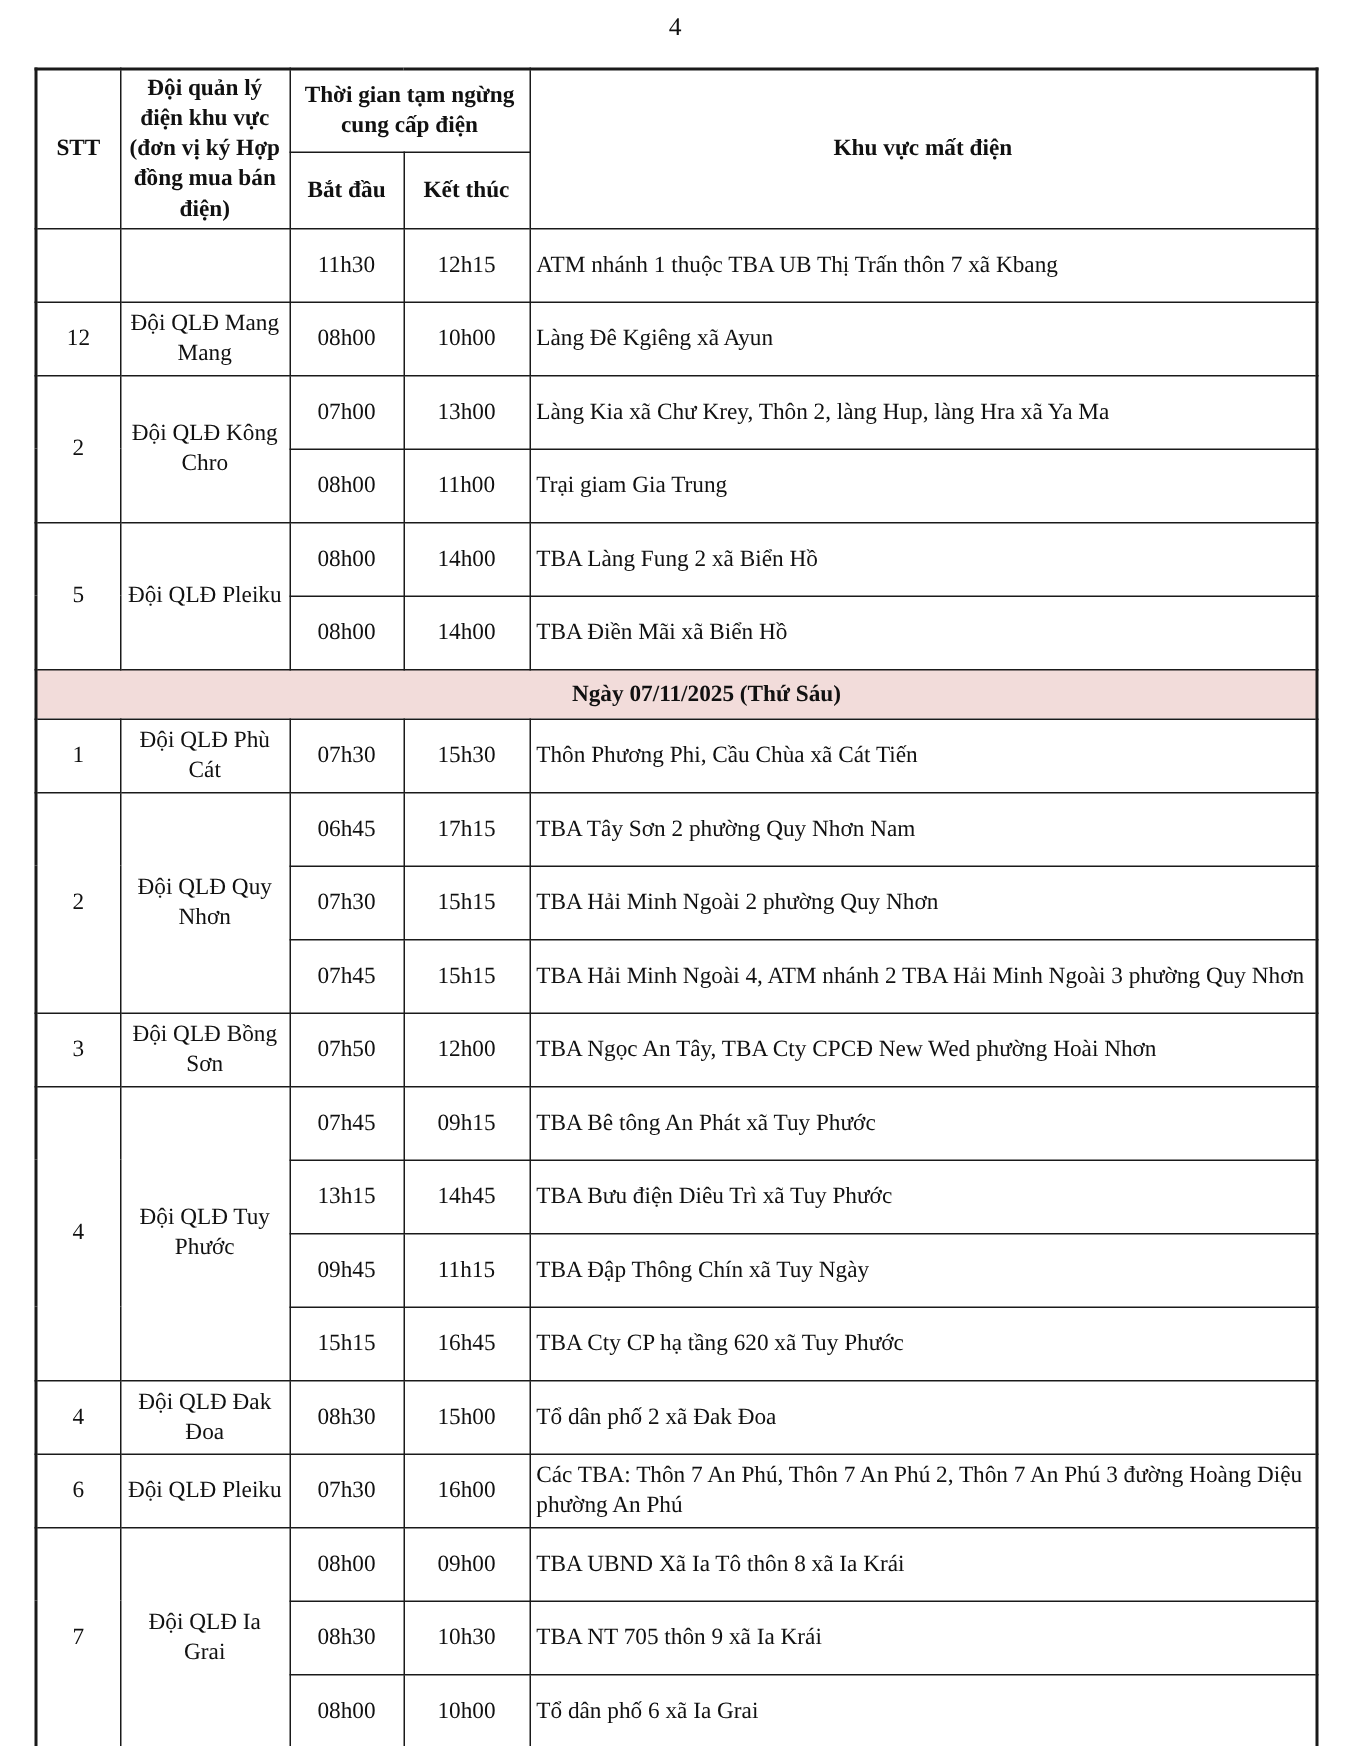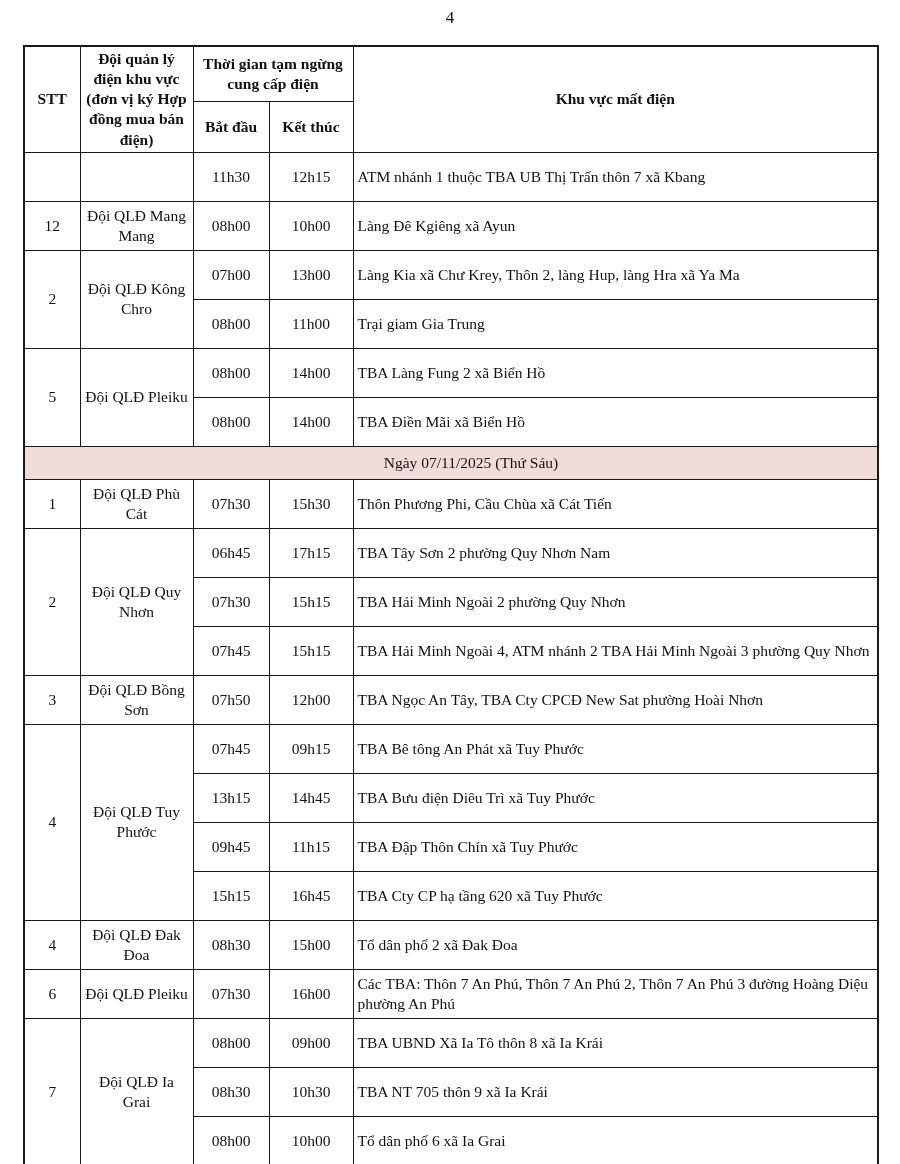--- a/index.html
+++ b/index.html
@@ -38,21 +38,21 @@
   th{font-weight:bold;}
   th.h-group{height:46px;}
   th.h-sub{height:42px;font-family:Liberation Serif, serif;}
   td.stt, td.team{text-align:center;}
   td.time{text-align:center;}
   td.area{text-align:left;padding-left:8px;padding-right:8px;}
   tr.data-row td{height:44px;}
   tr.date-row td{
     height:28px;
     text-align:center;
-    font-weight:normal;
+    font-weight:bold;
     background:#f2dcda;
     padding-left:44px;
   }
 </style>
 </head>
 <body>
 
 <div class="page-number">4</div>
 
 <table class="outage">
@@ -142,38 +142,38 @@
     <tr class="data-row">
       <td class="time">07h45</td>
       <td class="time">15h15</td>
       <td class="area">TBA Hải Minh Ngoài 4, ATM nhánh 2 TBA Hải Minh Ngoài 3 phường Quy Nhơn</td>
     </tr>
     <tr class="data-row">
       <td class="stt">3</td>
       <td class="team">Đội QLĐ Bồng Sơn</td>
       <td class="time">07h50</td>
       <td class="time">12h00</td>
-      <td class="area">TBA Ngọc An Tây, TBA Cty CPCĐ New Sat phường Hoài Nhơn</td>
+      <td class="area">TBA Ngọc An Tây, TBA Cty CPCĐ New Wed phường Hoài Nhơn</td>
     </tr>
     <tr class="data-row">
       <td class="stt" rowspan="4">4</td>
       <td class="team" rowspan="4">Đội QLĐ Tuy Phước</td>
       <td class="time">07h45</td>
       <td class="time">09h15</td>
       <td class="area">TBA Bê tông An Phát xã Tuy Phước</td>
     </tr>
     <tr class="data-row">
       <td class="time">13h15</td>
       <td class="time">14h45</td>
       <td class="area">TBA Bưu điện Diêu Trì xã Tuy Phước</td>
     </tr>
     <tr class="data-row">
       <td class="time">09h45</td>
       <td class="time">11h15</td>
-      <td class="area">TBA Đập Thôn Chín xã Tuy Phước</td>
+      <td class="area">TBA Đập Thông Chín xã Tuy Ngày</td>
     </tr>
     <tr class="data-row">
       <td class="time">15h15</td>
       <td class="time">16h45</td>
       <td class="area">TBA Cty CP hạ tầng 620 xã Tuy Phước</td>
     </tr>
     <tr class="data-row">
       <td class="stt">4</td>
       <td class="team">Đội QLĐ Đak Đoa</td>
       <td class="time">08h30</td>

